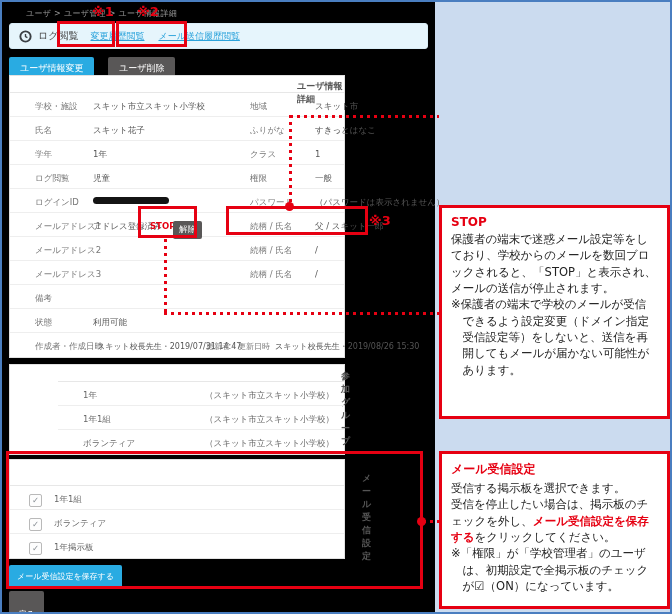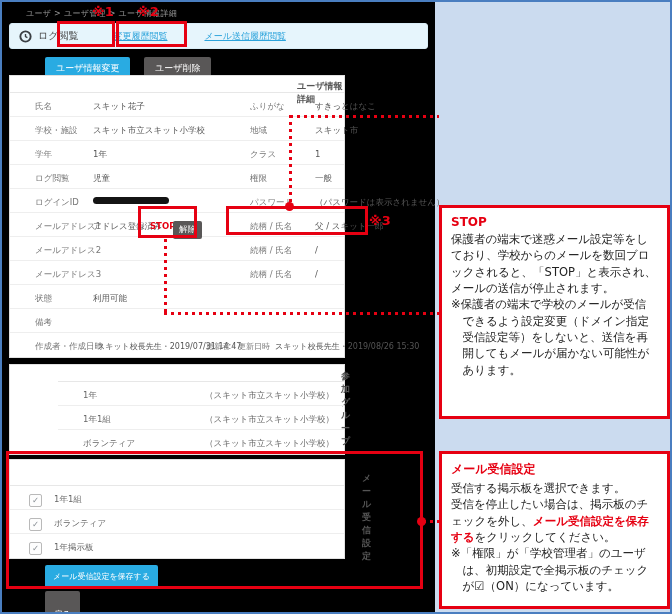--- a/index.html
+++ b/index.html
@@ -10,24 +10,24 @@
 
   
   .app { position:absolute; left:0; top:0; width:433px; height:610px; background:#000000; }
 
   .breadcrumb { position:absolute; left:24px; top:6px; font-size:8px; color:#9b9b9b; letter-spacing:.3px; }
 
   .logbar { position:absolute; left:7px; top:21px; width:419px; height:26px;
             background:#e6f5fc; border:1px solid #d9edf7; border-radius:3px;
             display:flex; align-items:center; padding-left:9px; }
   .logbar .lbl { font-size:10px; color:#4a4a4a; margin:0 12px 0 6px; }
-  .loglink { font-size:9px; color:#2ba3db; text-decoration:underline; margin-right:14px; cursor:pointer;margin-left:23px; }
+  .loglink { font-size:9px; color:#2ba3db; text-decoration:underline; margin-right:14px; cursor:pointer; }
 
   .btn { position:absolute; display:inline-block; color:#fff; font-size:9px;
-         padding:5px 11px; border-radius:2px; cursor:pointer; white-space:nowrap;margin-left:36px; }
+         padding:5px 11px; border-radius:2px; cursor:pointer; white-space:nowrap; }
   .btn-blue { background:#29abe2; }
   .btn-dark { background:#595757; }
   #btn-edit { left:7px; top:55px; }
   #btn-delete { left:106px; top:55px; }
 
   .card { position:absolute; left:7px; width:336px; background:#fff; border:1px solid #e2e2e2; }
   #card-detail { top:73px; }
   #card-groups { top:362px;padding-left:48px; }
   #card-mail { top:457px; }
 
@@ -125,30 +125,30 @@
     </div>
 
     <span class="btn btn-blue" id="btn-edit">ユーザ情報変更</span>
     <span class="btn btn-dark" id="btn-delete">ユーザ削除</span>
 
     <div class="card" id="card-detail">
       <div class="thead">
         <span>ユーザ情報詳細</span>
       </div>
       <div class="trow">
+        <span class="cl1">学校・施設</span>
+        <span class="cv1">スキット市立スキット小学校</span>
+        <span class="cl2">地域</span>
+        <span class="cv2">スキット市</span>
+      </div>
+      <div class="trow">
         <span class="cl1">氏名</span>
         <span class="cv1">スキット花子</span>
         <span class="cl2">ふりがな</span>
         <span class="cv2">すきっとはなこ</span>
-      </div>
-      <div class="trow">
-        <span class="cl1">学校・施設</span>
-        <span class="cv1">スキット市立スキット小学校</span>
-        <span class="cl2">地域</span>
-        <span class="cv2">スキット市</span>
       </div>
       <div class="trow">
         <span class="cl1">学年</span>
         <span class="cv1">1年</span>
         <span class="cl2">クラス</span>
         <span class="cv2">1</span>
       </div>
       <div class="trow">
         <span class="cl1">ログ閲覧</span>
         <span class="cv1">児童</span>
@@ -173,25 +173,25 @@
         <span class="cl1">メールアドレス2</span>
         <span class="cl2">続柄 / 氏名</span>
         <span class="cv2">/</span>
       </div>
       <div class="trow">
         <span class="cl1">メールアドレス3</span>
         <span class="cl2">続柄 / 氏名</span>
         <span class="cv2">/</span>
       </div>
       <div class="trow">
+        <span class="cl1">備考</span>
+      </div>
+      <div class="trow">
         <span class="cl1">状態</span>
         <span class="cv1">利用可能</span>
-      </div>
-      <div class="trow">
-        <span class="cl1">備考</span>
       </div>
       <div class="trow wide">
         <span class="cl1">作成者・作成日時</span>
         <span class="cv1">スキット校長先生・2019/07/31 14:47</span>
         <span class="cl2">更新者・更新日時</span>
         <span class="cv2">スキット校長先生・2019/08/26 15:30</span>
       </div>
     </div>
 
     <div class="card" id="card-groups">

